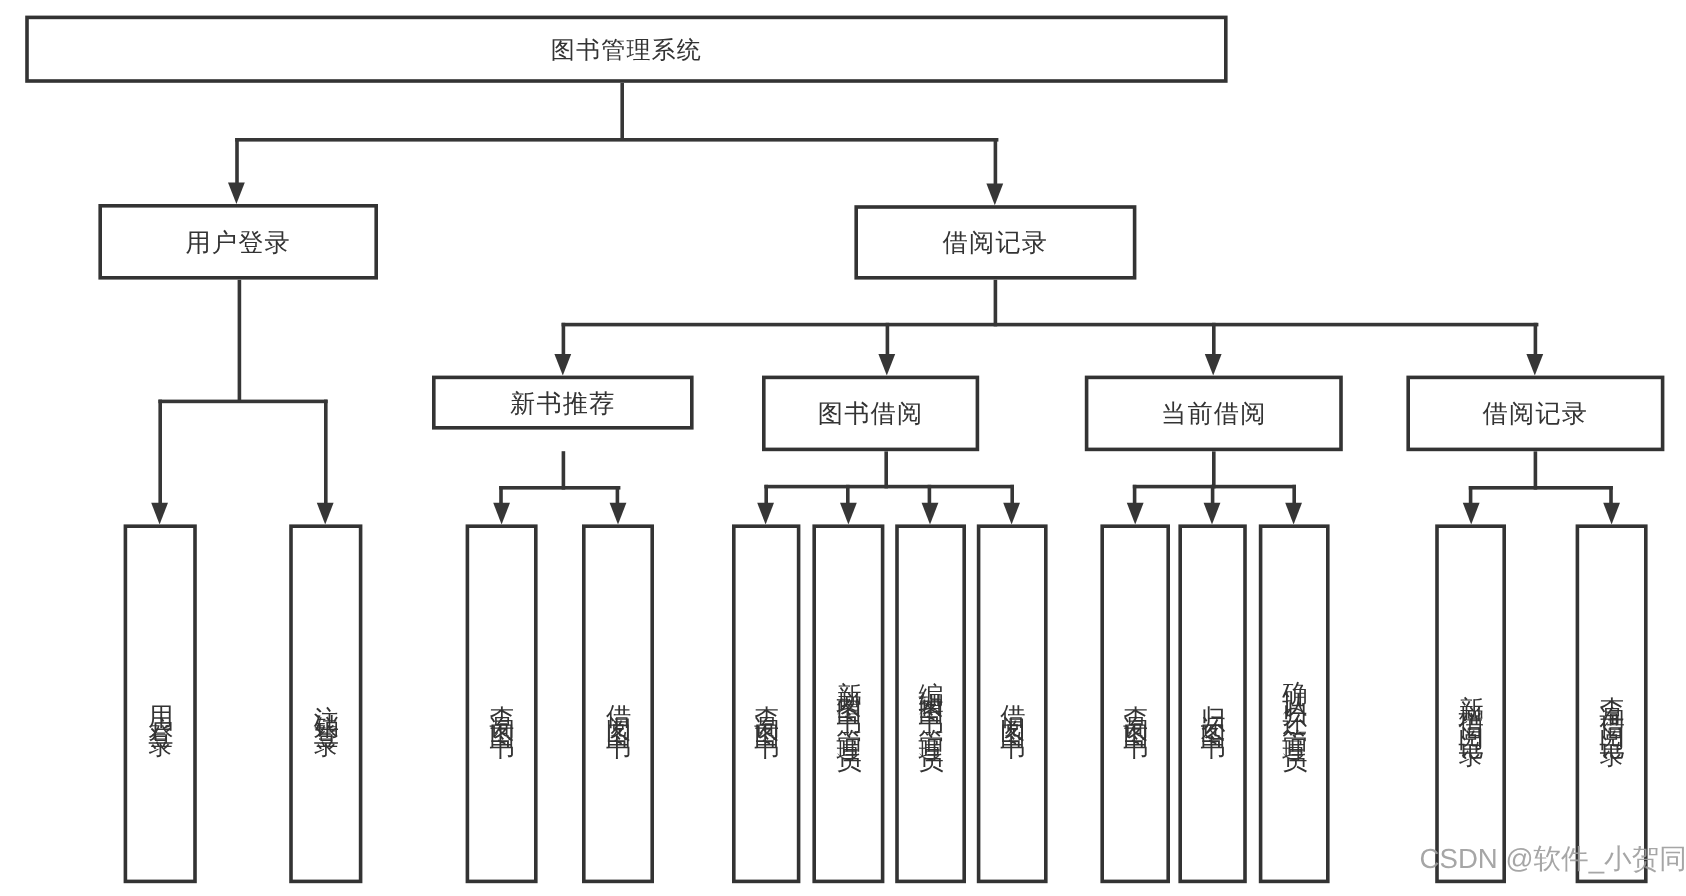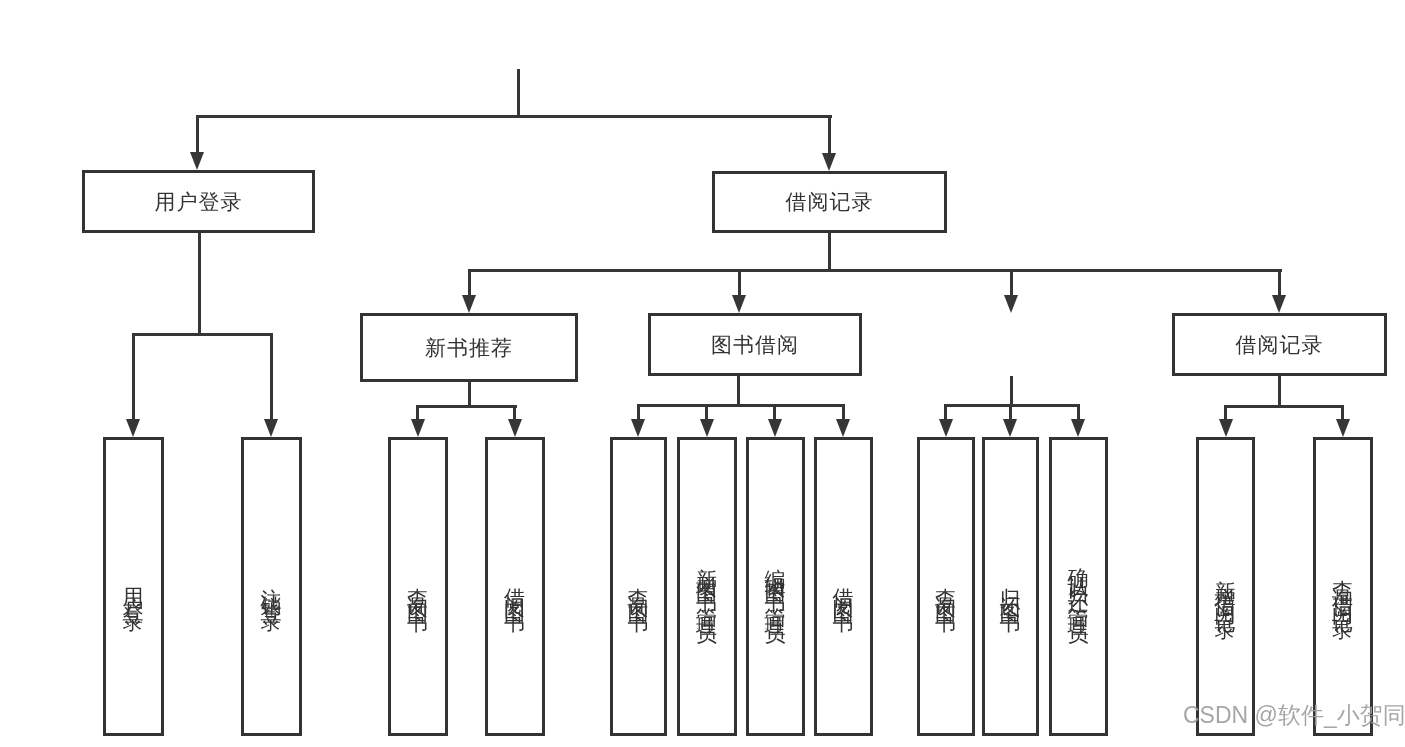--- a/index.html
+++ b/index.html
@@ -33,26 +33,28 @@
   .watermark{
     position:absolute;left:1183px;top:700px;z-index:4;
     font-size:23px;color:var(--watermark);opacity:.9;white-space:nowrap;
   }
 </style>
 </head>
 <body>
 
 <div class="canvas">
 
+  <div class="box" style="left:21px;top:13px;width:1002px;height:56px;font-size:20px">图书管理系统</div>
 
   <div class="box" style="left:82px;top:170px;width:233px;height:63px">用户登录</div>
   <div class="box" style="left:712px;top:171px;width:235px;height:62px">借阅记录</div>
 
-  <div class="box" style="left:360px;top:313px;width:218px;height:69px">新书推荐</div>
-  <div class="box" style="left:648px;top:313px;width:214px;height:63px">图书借阅</div>
+  <div class="box" style="left:360px;top:313px;width:218px;height:45px">新书推荐</div>
+  <div class="box" style="left:635px;top:313px;width:181px;height:63px">图书借阅</div>
+  <div class="box" style="left:904px;top:313px;width:215px;height:63px">当前借阅</div>
   <div class="box" style="left:1172px;top:313px;width:215px;height:63px">借阅记录</div>
 
   <div class="box vbox" style="left:103px;top:437px;width:61px;height:299px">用户登录</div>
   <div class="box vbox" style="left:241px;top:437px;width:61px;height:299px">注销登录</div>
 
   <div class="box vbox" style="left:388px;top:437px;width:60px;height:299px">查询图书</div>
   <div class="box vbox" style="left:485px;top:437px;width:60px;height:299px">借阅图书</div>
 
   <div class="box vbox" style="left:610px;top:437px;width:57px;height:299px">查询图书</div>
   <div class="box vbox" style="left:677px;top:437px;width:60px;height:299px">新增图书（管理员）</div>

